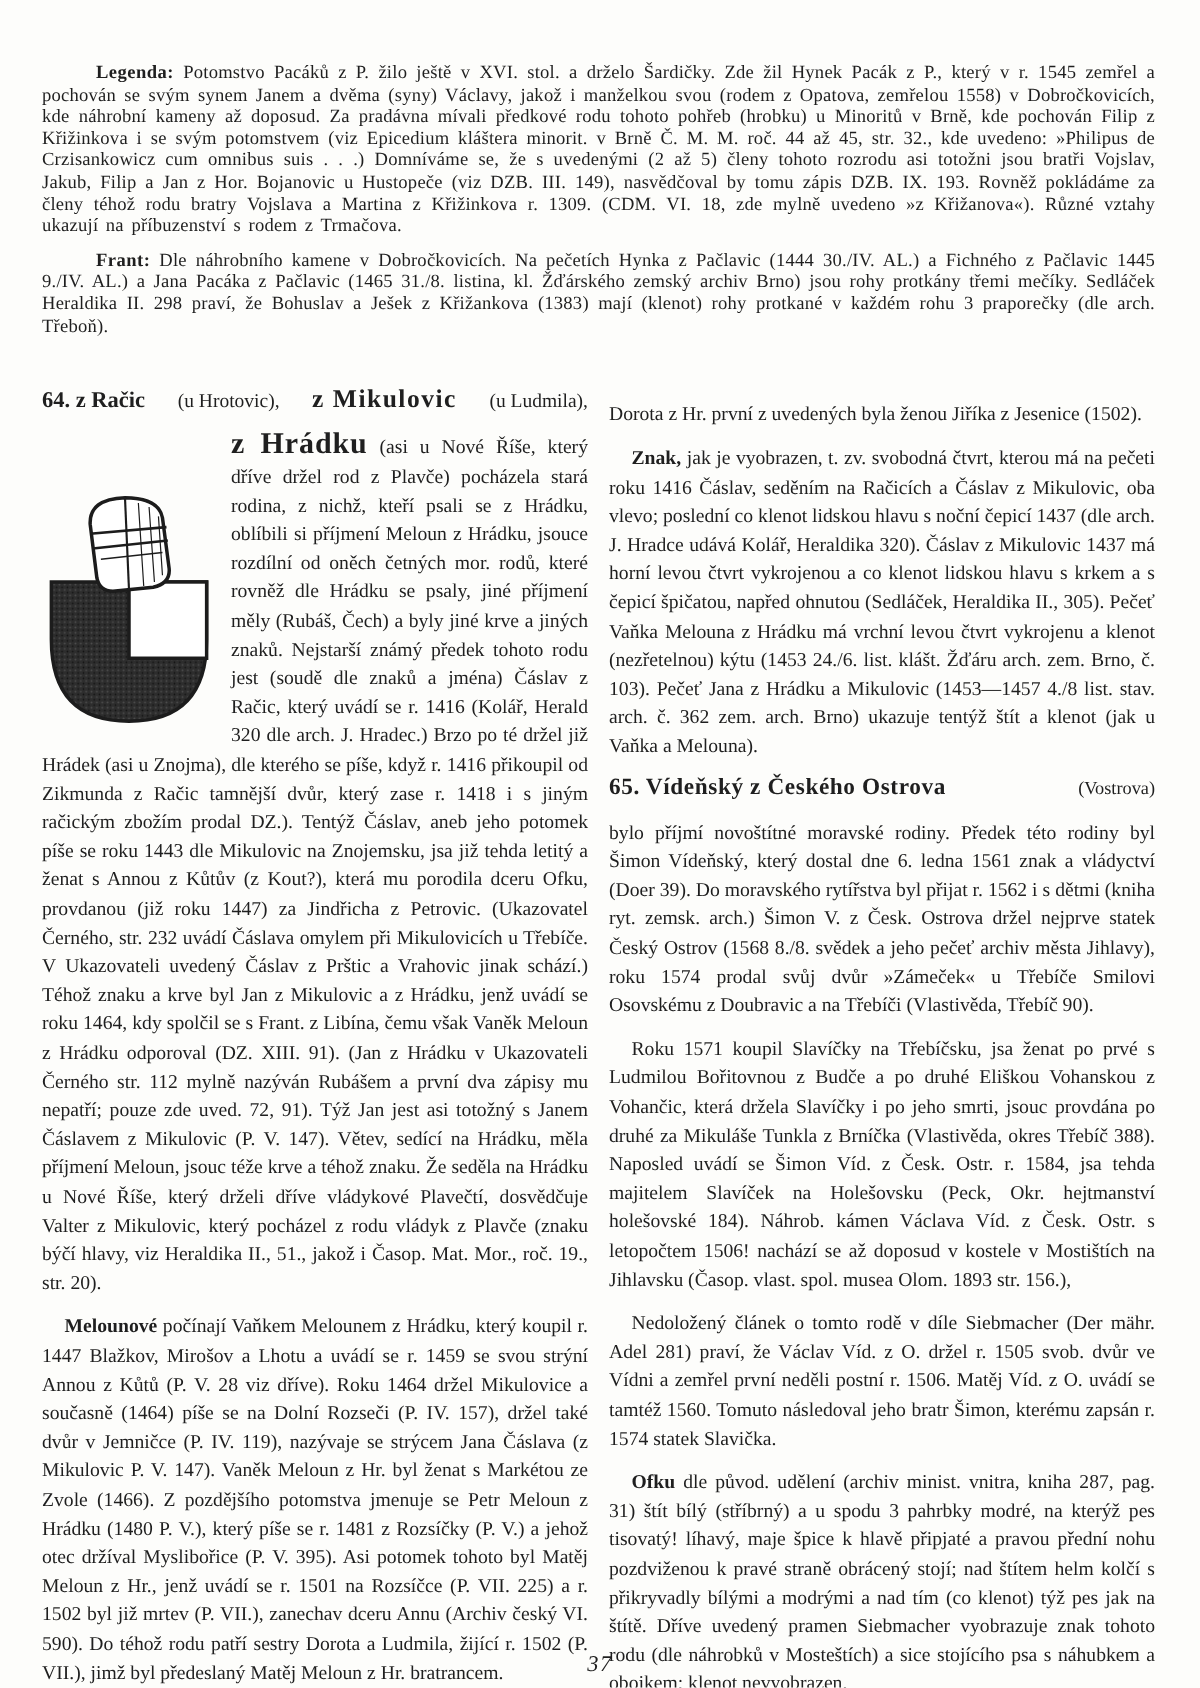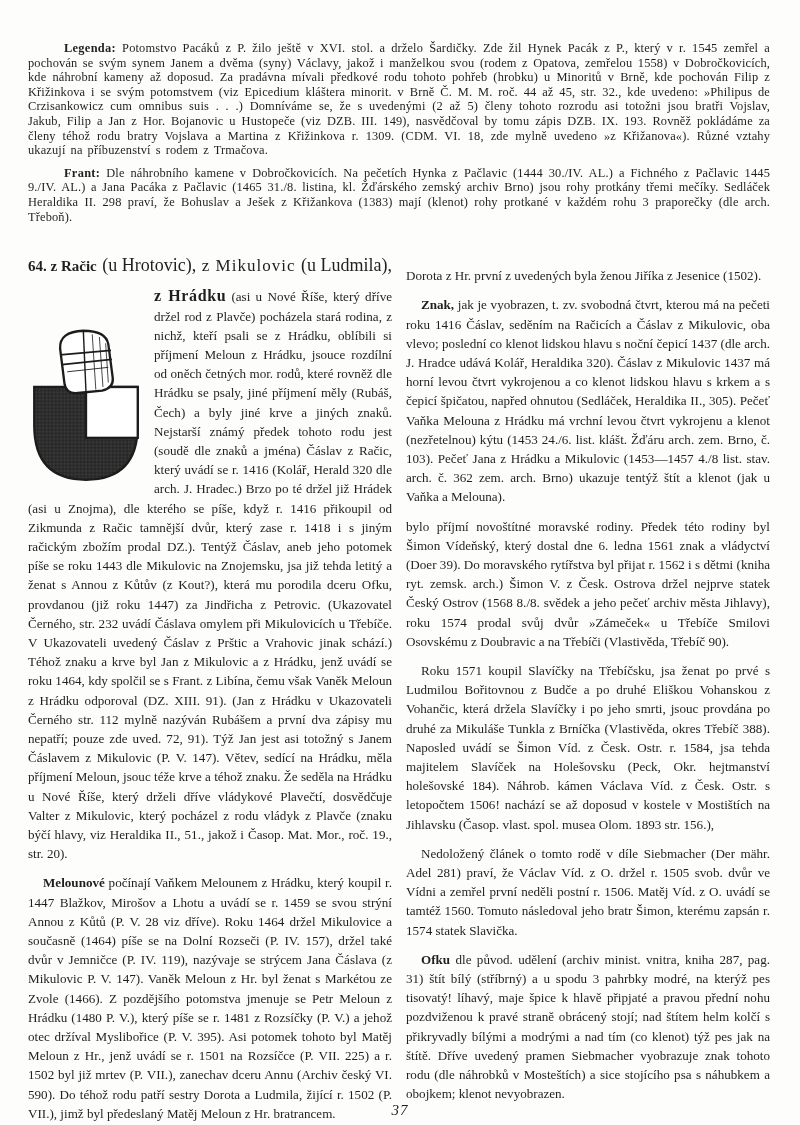--- a/index.html
+++ b/index.html
@@ -44,25 +44,25 @@
 
   
   .h64{
     display:flex;
     justify-content:space-between;
     align-items:baseline;
     white-space:nowrap;
     margin-bottom:2px;
   }
   .h64 .hnum{font-weight:bold;font-size:15px;}
-  .h64 .hloc{font-size:18px;}
-  .h64 .hname-big{font-weight:normal;font-size:17px;letter-spacing:1px;}
+  .h64 .hloc{font-size:13px;}
+  .h64 .hname-big{font-weight:bold;font-size:17px;letter-spacing:1px;}
 
   .lead-bold{font-weight:bold;}
-  .lead-big{font-weight:bold;font-size:16px;letter-spacing:.6px;}
+  .lead-big{font-weight:bold;font-size:20px;letter-spacing:.6px;}
 
   
   .h65{
     display:flex;
     justify-content:space-between;
     align-items:baseline;
     white-space:nowrap;
     margin:8px 0 2px;
   }
   .h65 .hnum{font-weight:bold;font-size:15.5px;letter-spacing:.4px;}
@@ -148,20 +148,24 @@
 
     </div>
 
     <div class="col">
 
       <p class="noindent">Dorota z Hr. první z uvedených byla ženou Jiříka z Jesenice (1502).</p>
 
       <p class="ind"><span class="lead-bold">Znak,</span>
         <span>jak je vyobrazen, t. zv. svobodná čtvrt, kterou má na pečeti roku 1416 Čáslav, seděním na Račicích a Čáslav z Mikulovic, oba vlevo; poslední co klenot lidskou hlavu s noční čepicí 1437 (dle arch. J. Hradce udává Kolář, Heraldika 320). Čáslav z Mikulovic 1437 má horní levou čtvrt vykrojenou a co klenot lidskou hlavu s krkem a s čepicí špičatou, napřed ohnutou (Sedláček, Heraldika II., 305). Pečeť Vaňka Melouna z Hrádku má vrchní levou čtvrt vykrojenu a klenot (nezřetelnou) kýtu (1453 24./6. list. klášt. Žďáru arch. zem. Brno, č. 103). Pečeť Jana z Hrádku a Mikulovic (1453—1457 4./8 list. stav. arch. č. 362 zem. arch. Brno) ukazuje tentýž štít a klenot (jak u Vaňka a Melouna).</span></p>
 
+      <div class="h65">
+        <span class="hnum">65. Vídeňský z Českého Ostrova</span>
+        <span class="hloc">(Vostrova)</span>
+      </div>
 
       <p class="noindent">bylo příjmí novoštítné moravské rodiny. Předek této rodiny byl Šimon Vídeňský, který dostal dne 6. ledna 1561 znak a vládyctví (Doer 39). Do moravského rytířstva byl přijat r. 1562 i s dětmi (kniha ryt. zemsk. arch.) Šimon V. z Česk. Ostrova držel nejprve statek Český Ostrov (1568 8./8. svědek a jeho pečeť archiv města Jihlavy), roku 1574 prodal svůj dvůr »Zámeček« u Třebíče Smilovi Osovskému z Doubravic a na Třebíči (Vlastivěda, Třebíč 90).</p>
       <p class="ind">Roku 1571 koupil Slavíčky na Třebíčsku, jsa ženat po prvé s Ludmilou Bořitovnou z Budče a po druhé Eliškou Vohanskou z Vohančic, která držela Slavíčky i po jeho smrti, jsouc provdána po druhé za Mikuláše Tunkla z Brníčka (Vlastivěda, okres Třebíč 388). Naposled uvádí se Šimon Víd. z Česk. Ostr. r. 1584, jsa tehda majitelem Slavíček na Holešovsku (Peck, Okr. hejtmanství holešovské 184). Náhrob. kámen Václava Víd. z Česk. Ostr. s letopočtem 1506! nachází se až doposud v kostele v Mostištích na Jihlavsku (Časop. vlast. spol. musea Olom. 1893 str. 156.),</p>
       <p class="ind">Nedoložený článek o tomto rodě v díle Siebmacher (Der mähr. Adel 281) praví, že Václav Víd. z O. držel r. 1505 svob. dvůr ve Vídni a zemřel první neděli postní r. 1506. Matěj Víd. z O. uvádí se tamtéž 1560. Tomuto následoval jeho bratr Šimon, kterému zapsán r. 1574 statek Slavička.</p>
 
       <p class="ind"><span class="lead-bold">Ofku</span>
         <span>dle původ. udělení (archiv minist. vnitra, kniha 287, pag. 31) štít bílý (stříbrný) a u spodu 3 pahrbky modré, na kterýž pes tisovatý! líhavý, maje špice k hlavě připjaté a pravou přední nohu pozdviženou k pravé straně obrácený stojí; nad štítem helm kolčí s přikryvadly bílými a modrými a nad tím (co klenot) týž pes jak na štítě. Dříve uvedený pramen Siebmacher vyobrazuje znak tohoto rodu (dle náhrobků v Mosteštích) a sice stojícího psa s náhubkem a obojkem; klenot nevyobrazen.</span></p>
 
     </div>
   </div>

